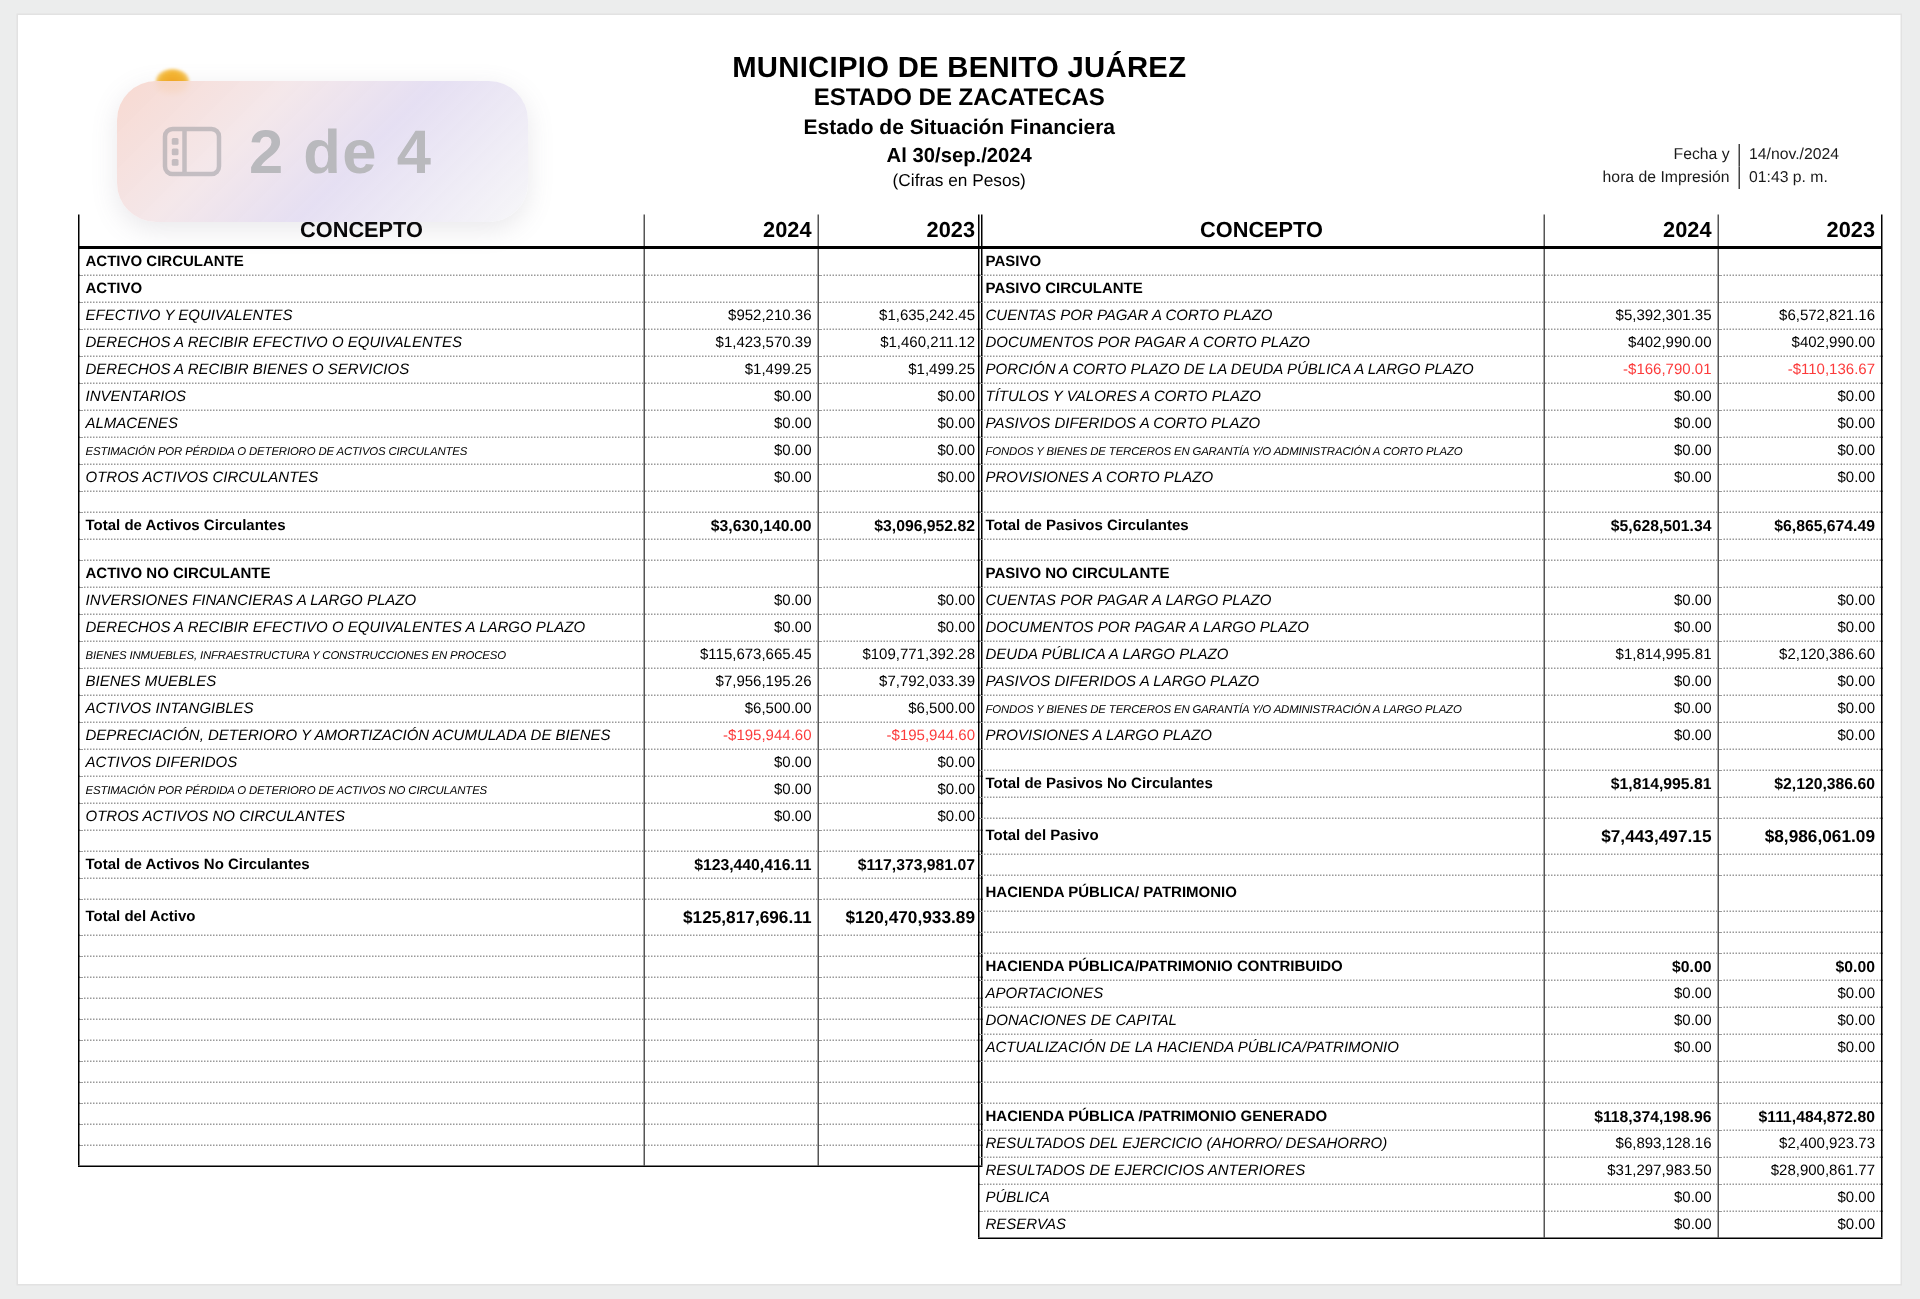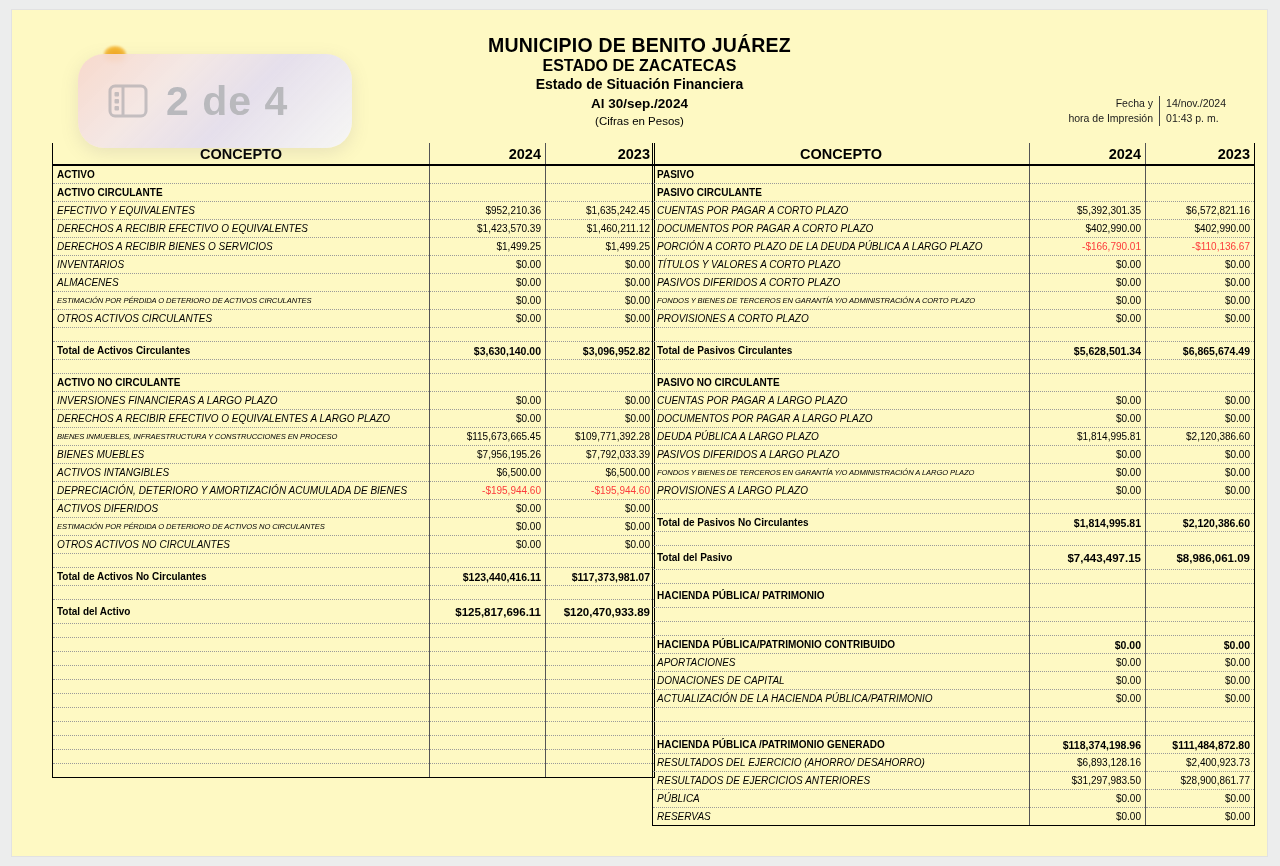--- a/index.html
+++ b/index.html
@@ -15,21 +15,21 @@
     position: relative;
   }
 
   
   #page {
     position: absolute;
     left: 12px;
     top: 10px;
     width: 1255px;
     height: 846px;
-    background: #fef9c3;
+    background: #ffffff;
     box-shadow: 0 0 0 1px #e2e2e2;
     overflow: hidden;
   }
 
   
   #doc-header {
     position: absolute;
     left: 0;
     top: 0;
     width: 100%;
@@ -250,26 +250,26 @@
         </colgroup>
         <thead>
           <tr>
             <th class="h-concept">CONCEPTO</th>
             <th class="h-year">2024</th>
             <th class="h-year">2023</th>
           </tr>
         </thead>
         <tbody id="left-body">
             <tr>
+              <td class="lv1">ACTIVO CIRCULANTE</td>
+              <td class="num"></td>
+              <td class="num"></td>
+            </tr>
+            <tr>
               <td class="lv0">ACTIVO</td>
-              <td class="num"></td>
-              <td class="num"></td>
-            </tr>
-            <tr>
-              <td class="lv1">ACTIVO CIRCULANTE</td>
               <td class="num"></td>
               <td class="num"></td>
             </tr>
             <tr>
               <td class="lv2">EFECTIVO Y EQUIVALENTES</td>
               <td class="num">$952,210.36</td>
               <td class="num">$1,635,242.45</td>
             </tr>
             <tr>
               <td class="lv2">DERECHOS A RECIBIR EFECTIVO O EQUIVALENTES</td>

